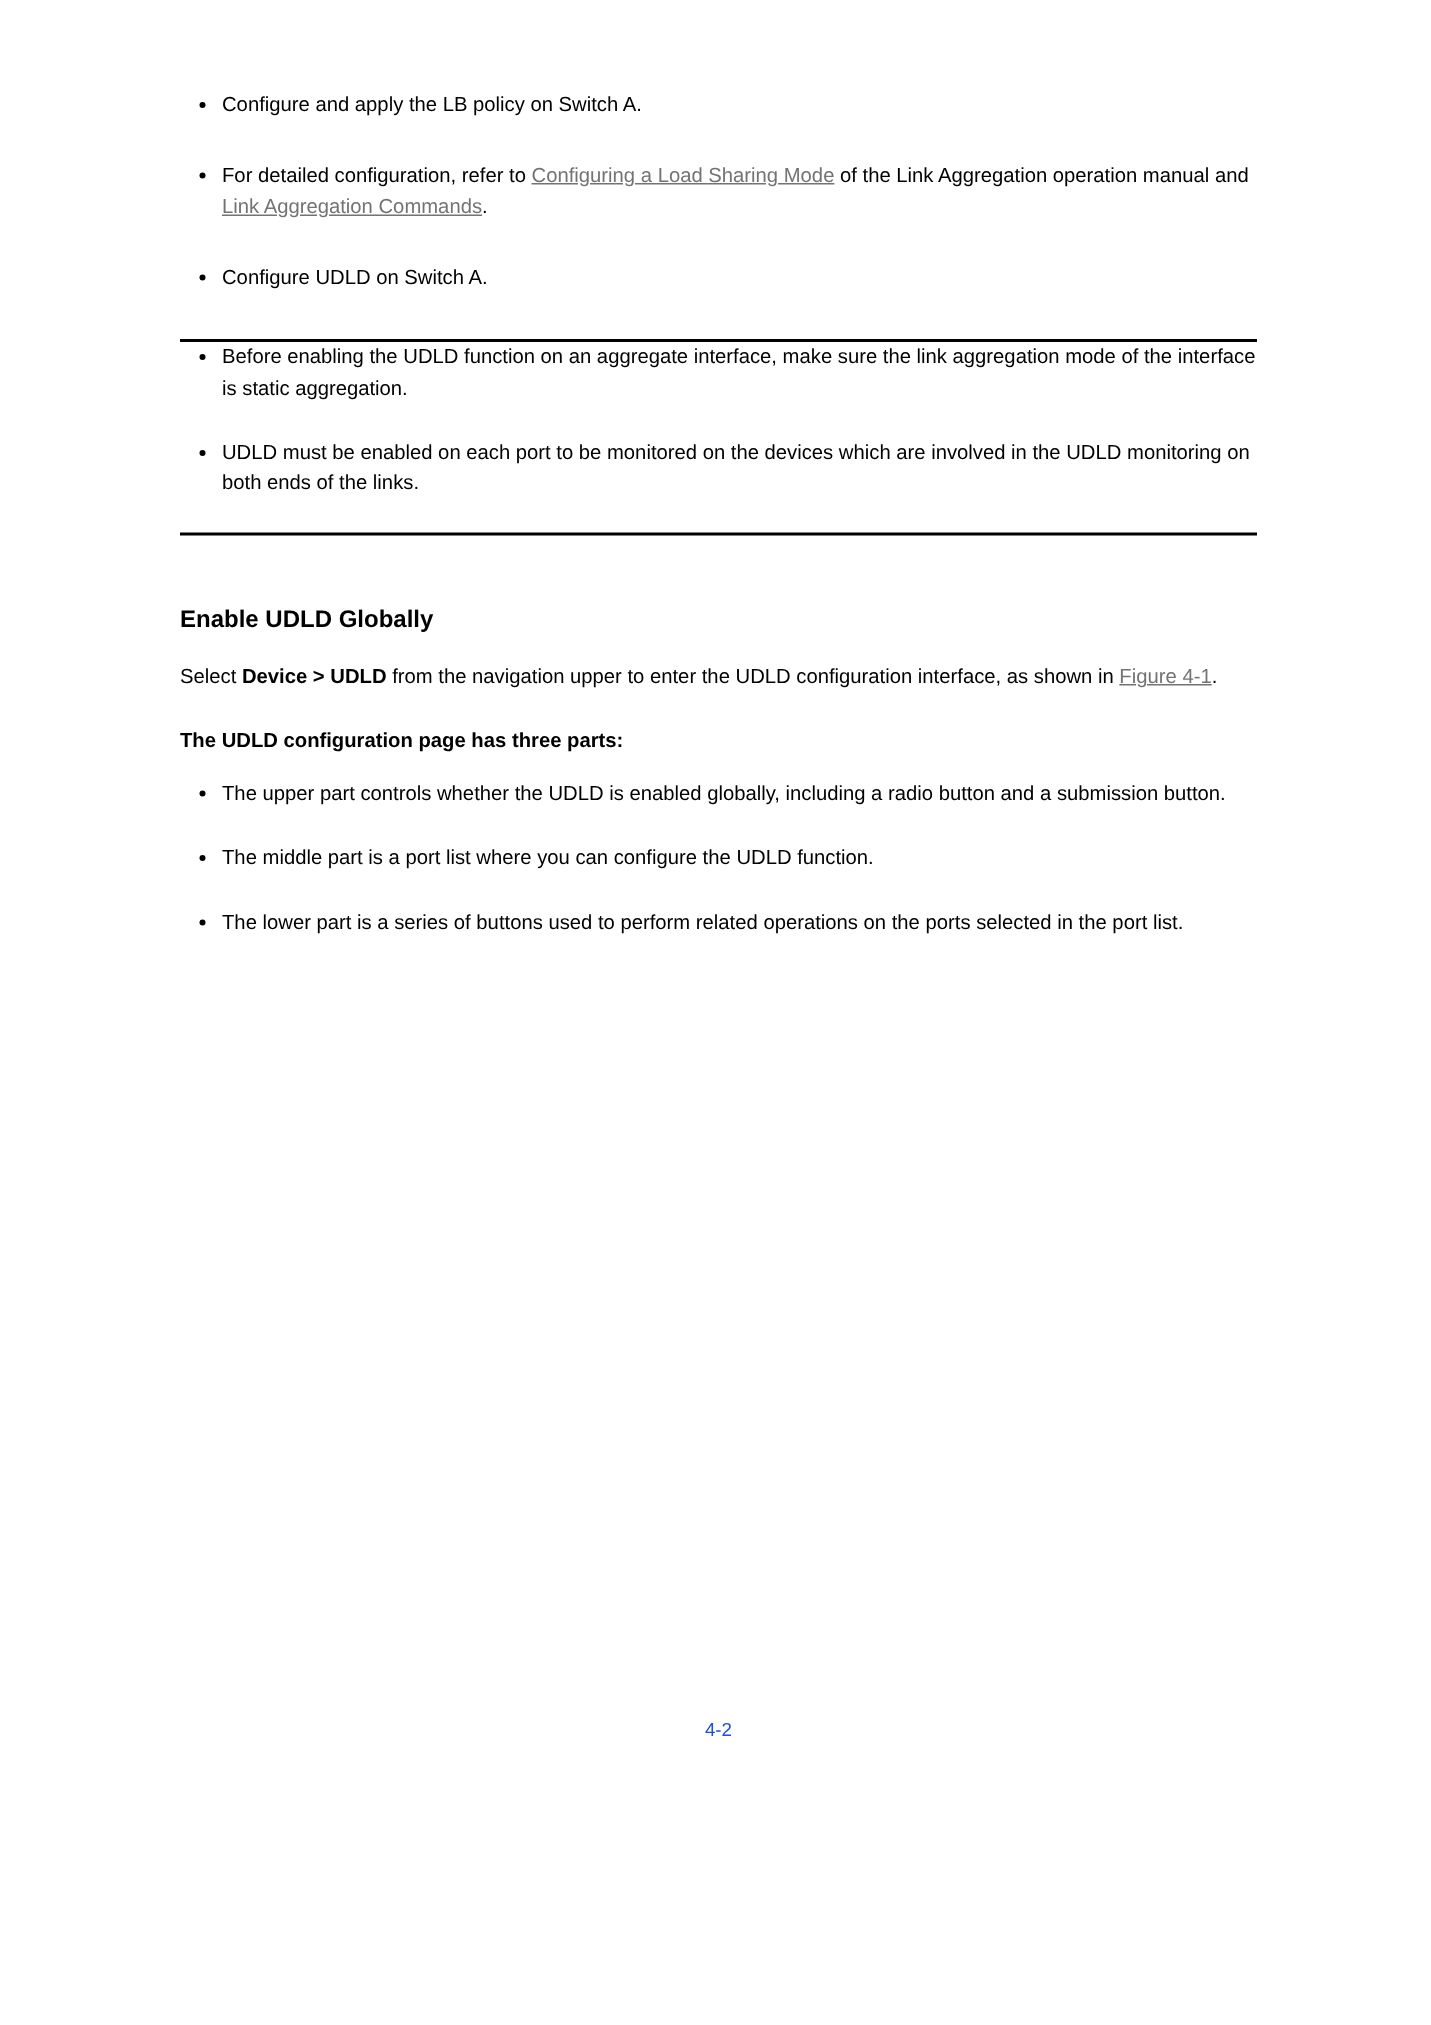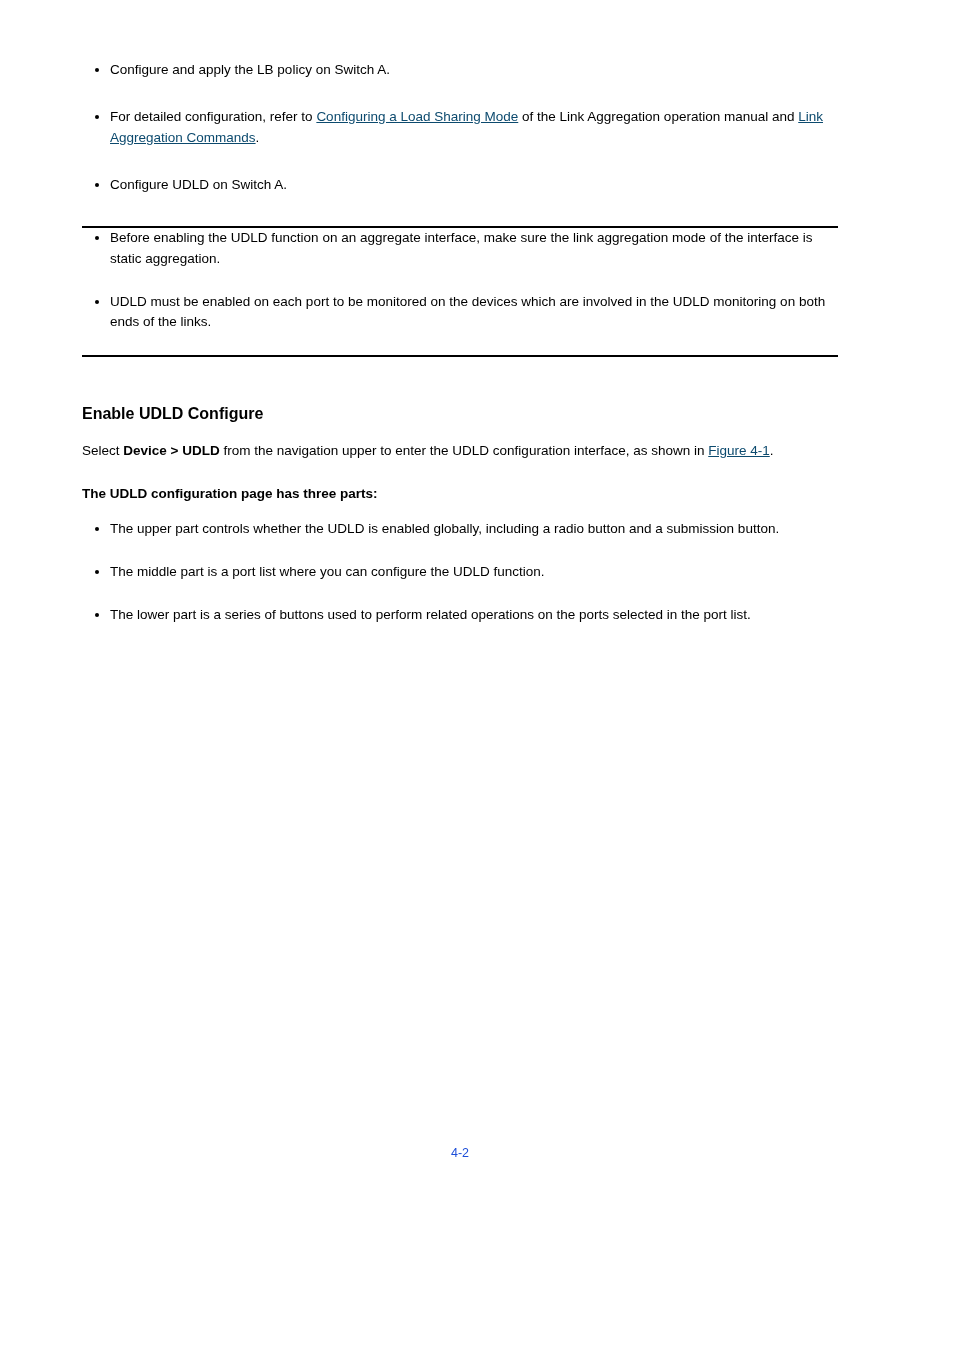--- a/index.html
+++ b/index.html
@@ -4,38 +4,38 @@
 <style>
   html, body {
     margin: 0;
     padding: 0;
     background: #ffffff;
     width: 954px;
     font-family: Arial, Helvetica, sans-serif;
     color: #000000;
   }
   .page {
-    padding: 60px 116px 40px 82px;
+    padding: 60px 116px 40px 120px;
     box-sizing: border-box;
   }
   ul.bulleted {
     list-style-type: disc;
     padding-left: 28px;
     margin: 0;
   }
   ul.bulleted > li {
     font-size: 13.5px;
     line-height: 1.55;
     margin-bottom: 26px;
   }
   ul.bulleted.tight > li {
     margin-bottom: 22px;
   }
   .link {
-    color: #0c4a6e;
+    color: #737373;
     text-decoration: underline;
     cursor: pointer;
   }
   .hr-thick {
     border: none;
     border-top: 2.4px solid #000;
     margin: 0;
   }
   .note-block {
     margin-top: 30px;
@@ -96,21 +96,21 @@
       <li>
         <span>Before enabling the UDLD function on an aggregate interface, make sure the link aggregation mode of the interface is static aggregation.</span>
       </li>
       <li>
         <span>UDLD must be enabled on each port to be monitored on the devices which are involved in the UDLD monitoring on both ends of the links.</span>
       </li>
     </ul>
     <hr class="hr-thick">
   </div>
 
-  <h2 class="section-heading">Enable UDLD Configure</h2>
+  <h2 class="section-heading">Enable UDLD Globally</h2>
 
   <p class="paragraph">
     <span>Select </span><b>Device &gt; UDLD</b><span> from the navigation upper to enter the UDLD configuration interface, as shown in </span><a class="link">Figure 4-1</a><span>.</span>
   </p>
 
   <div class="subheading">The UDLD configuration page has three parts:</div>
 
   <ul class="bulleted tight">
     <li>
       <span>The upper part controls whether the UDLD is enabled globally, including a radio button and a submission button.</span>

